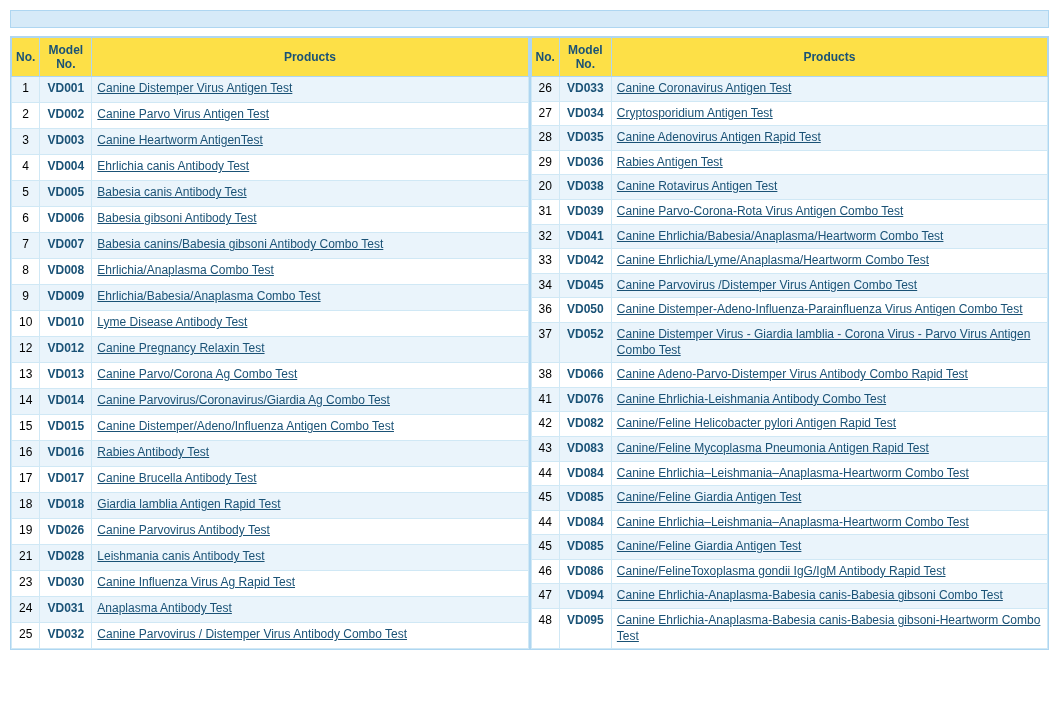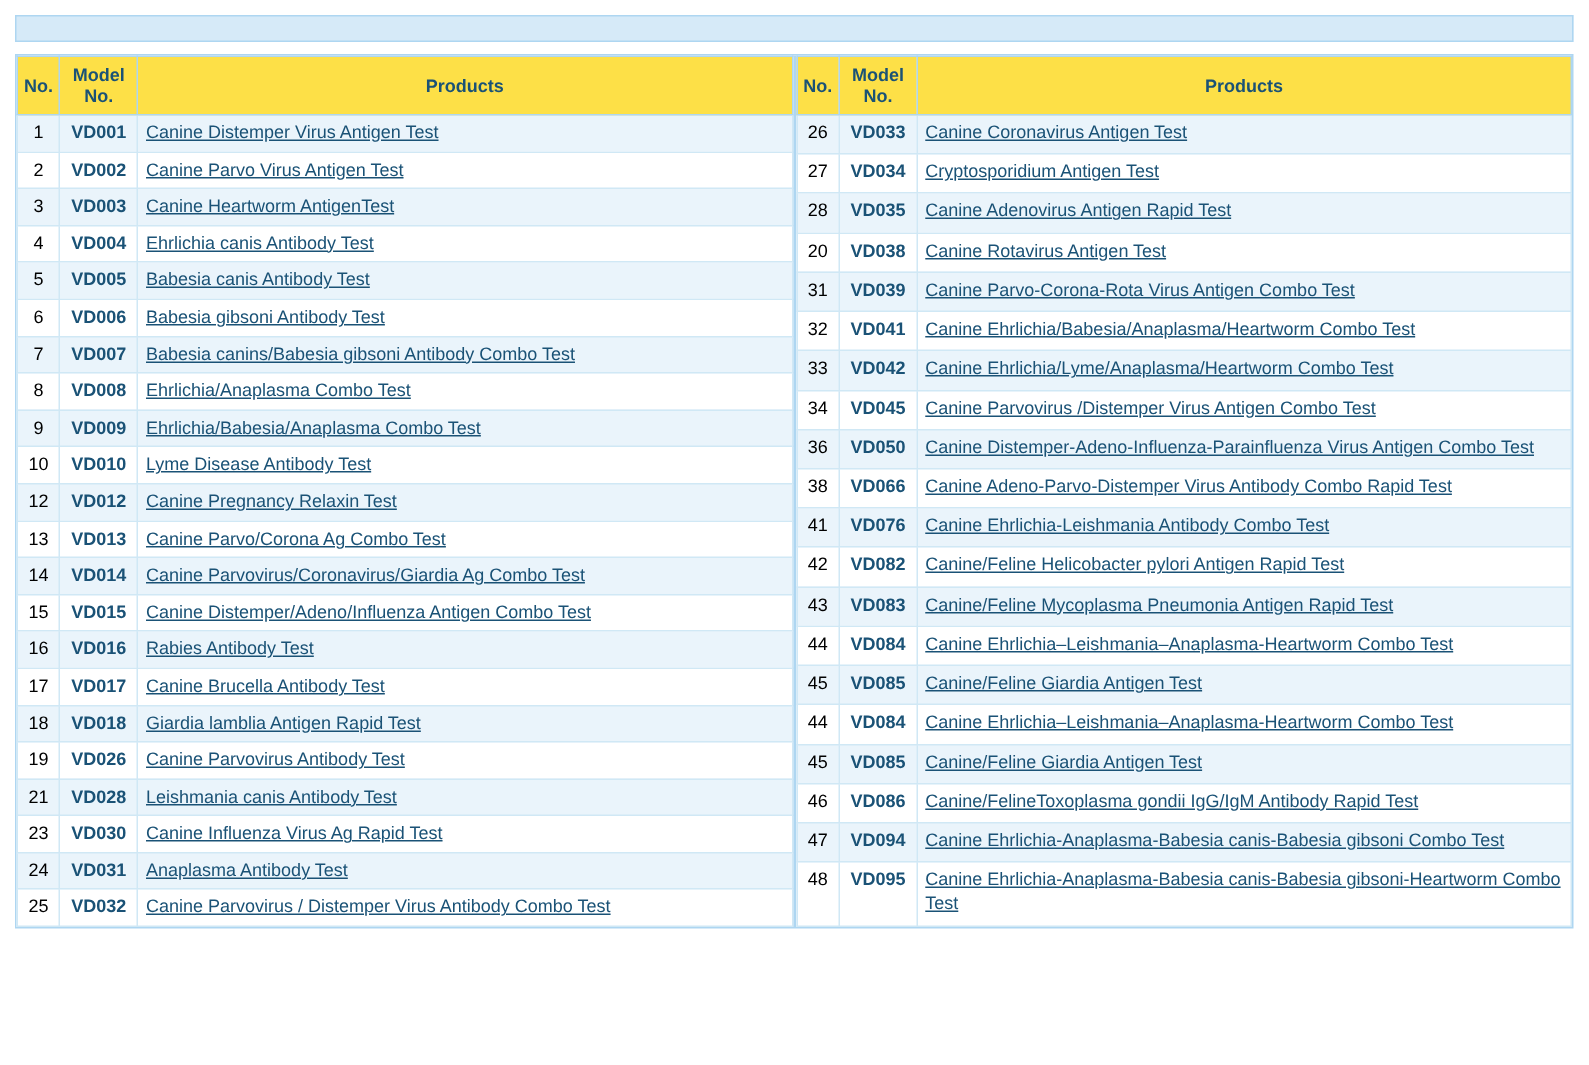--- a/index.html
+++ b/index.html
@@ -210,20 +210,25 @@
       <td class="no-col">27</td>
       <td class="model-col">VD034</td>
       <td class="product-col">Cryptosporidium Antigen Test</td>
     </tr>
           <tr>
       <td class="no-col">28</td>
       <td class="model-col">VD035</td>
       <td class="product-col">Canine Adenovirus Antigen Rapid Test</td>
     </tr>
           <tr>
+      <td class="no-col">29</td>
+      <td class="model-col">VD036</td>
+      <td class="product-col">Rabies Antigen Test</td>
+    </tr>
+          <tr>
       <td class="no-col">20</td>
       <td class="model-col">VD038</td>
       <td class="product-col">Canine Rotavirus Antigen Test</td>
     </tr>
           <tr>
       <td class="no-col">31</td>
       <td class="model-col">VD039</td>
       <td class="product-col">Canine Parvo-Corona-Rota Virus Antigen Combo Test</td>
     </tr>
           <tr>
@@ -238,20 +243,25 @@
     </tr>
           <tr>
       <td class="no-col">34</td>
       <td class="model-col">VD045</td>
       <td class="product-col">Canine Parvovirus /Distemper Virus Antigen Combo Test</td>
     </tr>
           <tr>
       <td class="no-col">36</td>
       <td class="model-col">VD050</td>
       <td class="product-col">Canine Distemper-Adeno-Influenza-Parainfluenza Virus Antigen Combo Test</td>
+    </tr>
+          <tr>
+      <td class="no-col">37</td>
+      <td class="model-col">VD052</td>
+      <td class="product-col">Canine Distemper Virus - Giardia lamblia - Corona Virus - Parvo Virus Antigen Combo Test</td>
     </tr>
           <tr>
       <td class="no-col">38</td>
       <td class="model-col">VD066</td>
       <td class="product-col">Canine Adeno-Parvo-Distemper Virus Antibody Combo Rapid Test</td>
     </tr>
           <tr>
       <td class="no-col">41</td>
       <td class="model-col">VD076</td>
       <td class="product-col">Canine Ehrlichia-Leishmania Antibody Combo Test</td>

